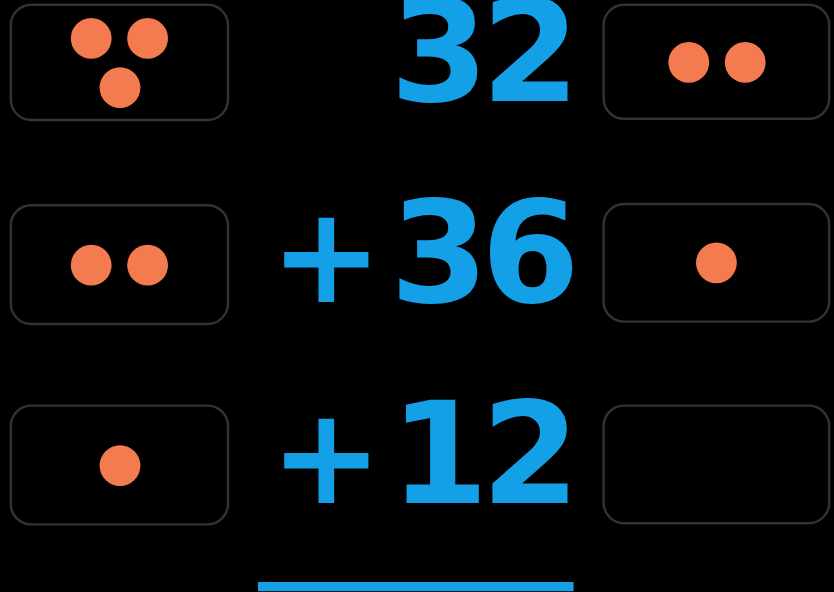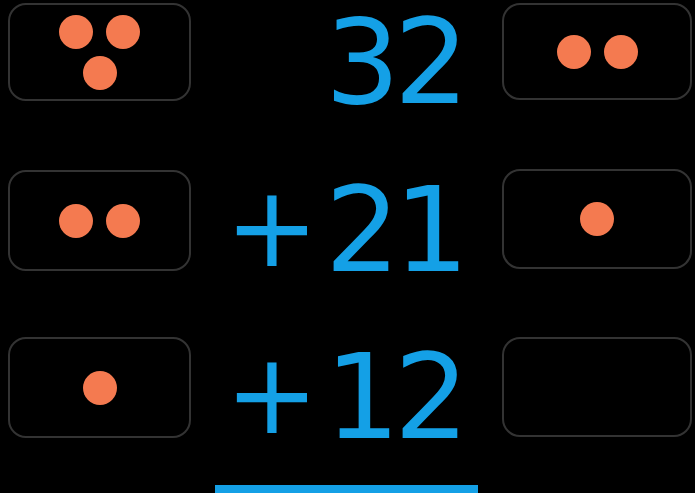--- a/index.html
+++ b/index.html
@@ -39,23 +39,23 @@
     width:34px;height:34px;
     border-radius:50%;
     background:var(--orange);
     flex:0 0 auto;
   }
   .num-row{
     position:absolute;
     left:225px;
     height:99px;
     display:flex;
-    align-items:flex-start;
+    align-items:flex-end;
     color:var(--blue);
-    font-weight:400;
+    font-weight:700;
   }
   .sign{
     width:60px;
     text-align:center;
     font-size:112px;
     line-height:1;
   }
   .value{
     margin-left:40px;
     font-size:118px;
@@ -93,21 +93,21 @@
   </div>
 
   <div class="box" style="left:8px;top:170px;width:183px;height:101px;">
     <div class="dots arr-pair">
         <span class="dot"></span>
         <span class="dot"></span>
       </div>
   </div>
   <div class="num-row" style="top:171px;">
     <span class="sign">+</span>
-    <span class="value">21</span>
+    <span class="value">36</span>
   </div>
   <div class="box" style="left:502px;top:169px;width:190px;height:100px;">
     <div class="dots arr-single">
         <span class="dot"></span>
       </div>
   </div>
 
   <div class="box" style="left:8px;top:337px;width:183px;height:101px;">
     <div class="dots arr-single">
         <span class="dot"></span>

